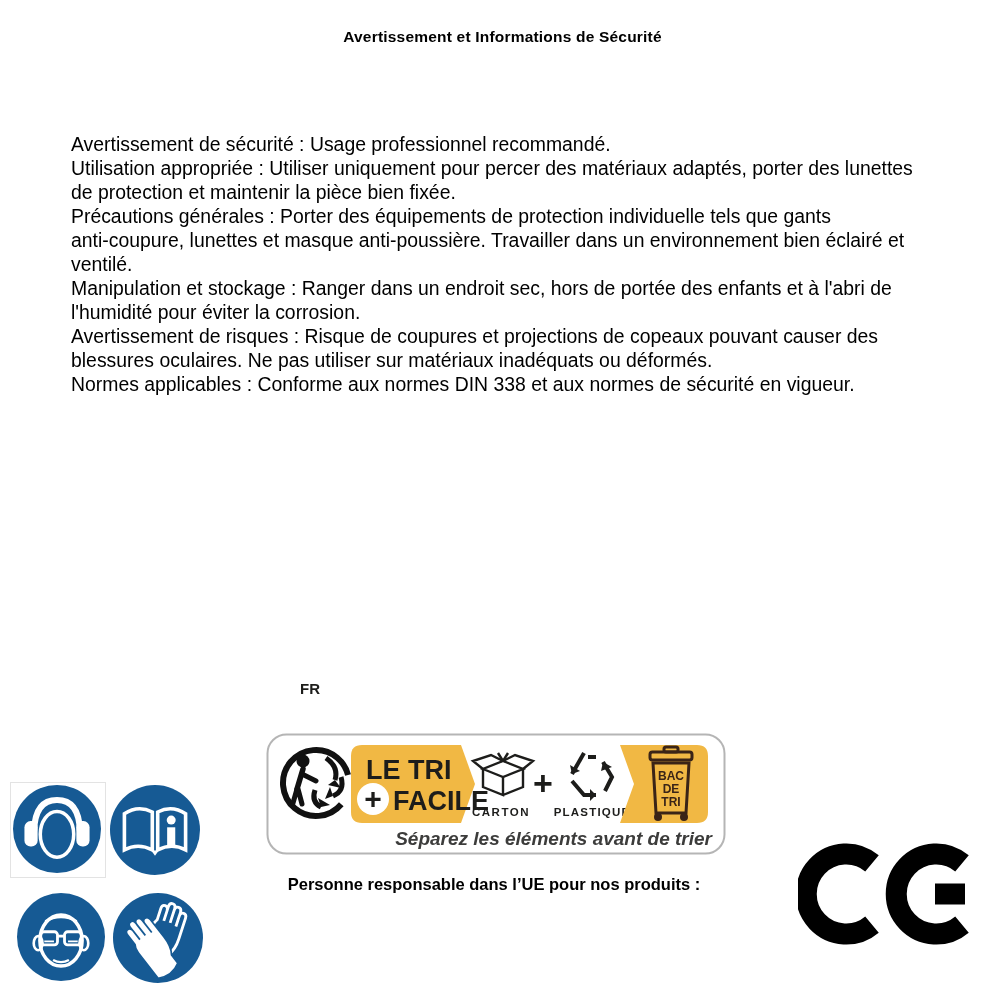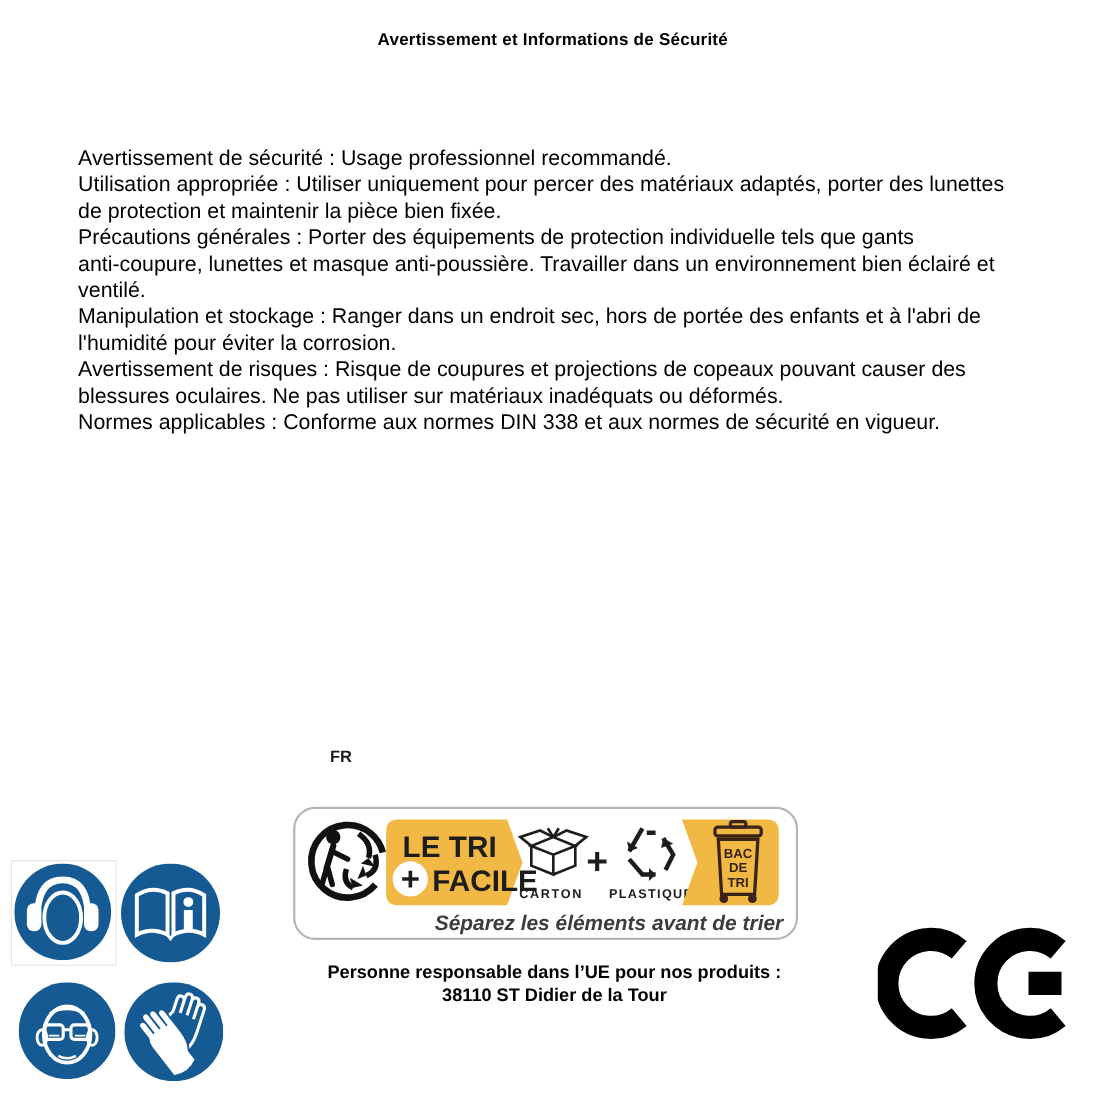--- a/index.html
+++ b/index.html
@@ -13,21 +13,21 @@
              font-size:19.4px;line-height:24px;white-space:pre;color:#000;}
   .body-text .para2{margin-top:24px;}
 
   .fr-label{position:absolute;left:268px;top:680px;font-size:15px;font-weight:bold;color:#1d1d1b;margin-left:32px;}
   .tri-banner{position:absolute;left:266px;top:733px;}
 
   .mandatory-icons{position:absolute;left:13px;top:785px;width:200px;height:200px;}
   .mi{position:absolute;}
   .sticker{position:absolute;left:-3px;top:-3px;width:94px;height:94px;border:1px solid #e3e3e3;background:#fff;}
 
-  .contact{position:absolute;left:154px;top:874px;width:700px;text-align:center;
+  .contact{position:absolute;left:144px;top:874px;width:700px;text-align:center;
            font-size:16.5px;font-weight:bold;line-height:21px;color:#000;}
 
   .ce-mark{position:absolute;left:798px;top:842px;}
 </style>
 </head>
 <body>
 
 <div id="page">
 
   <div class="doc-title">Avertissement et Informations de Sécurité</div>
@@ -159,21 +159,20 @@
         </defs>
         <circle cx="50" cy="50" r="50" fill="#165A94"></circle>
         <use href="#glove" transform="translate(58,44) rotate(18) scale(0.92)" fill="none" stroke="#fff" stroke-width="3.4"></use>
         <use href="#glove" transform="translate(42,58) rotate(-38) scale(0.95)" fill="#fff" stroke="#165A94" stroke-width="2"></use>
       </svg>
     </div>
   </div>
 
   <div class="contact">
     <div>Personne responsable dans l’UE pour nos produits :</div>
-    <div>38110 ST Didier de la Tour</div>
   </div>
 
   <svg class="ce-mark" width="180" height="104" viewBox="0 0 180 104">
     <g stroke="#000" stroke-width="21" fill="none">
       <path d="M74,21.4 A40,40 0 1 0 74,82.6"></path>
       <path d="M164,21.4 A40,40 0 1 0 164,82.6"></path>
       <path d="M137,52 H167"></path>
     </g>
   </svg>
 

